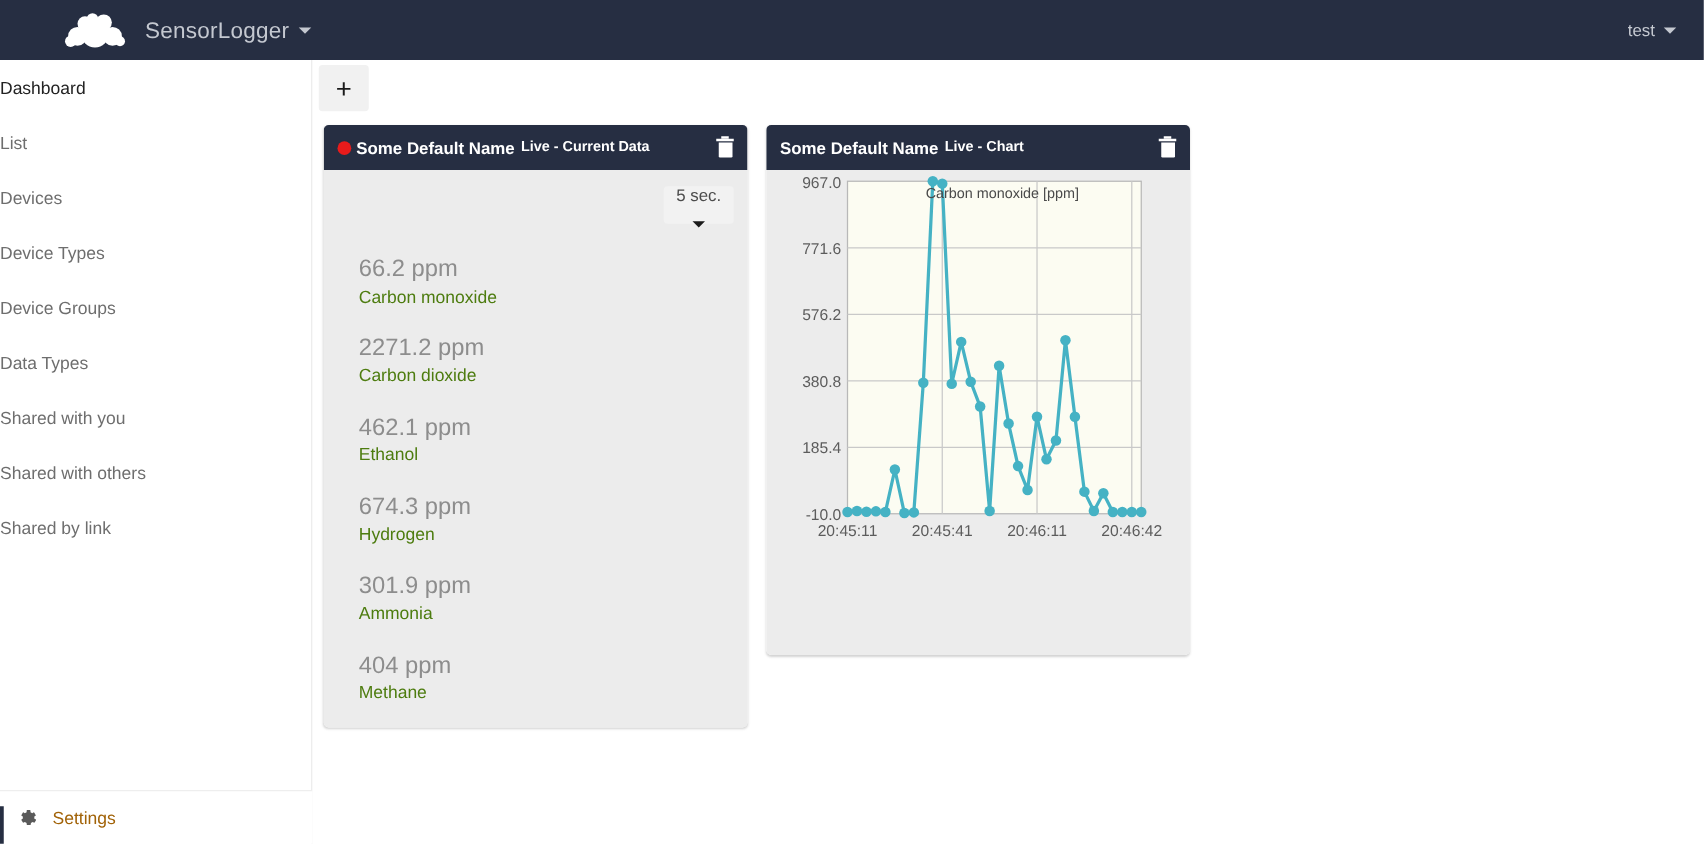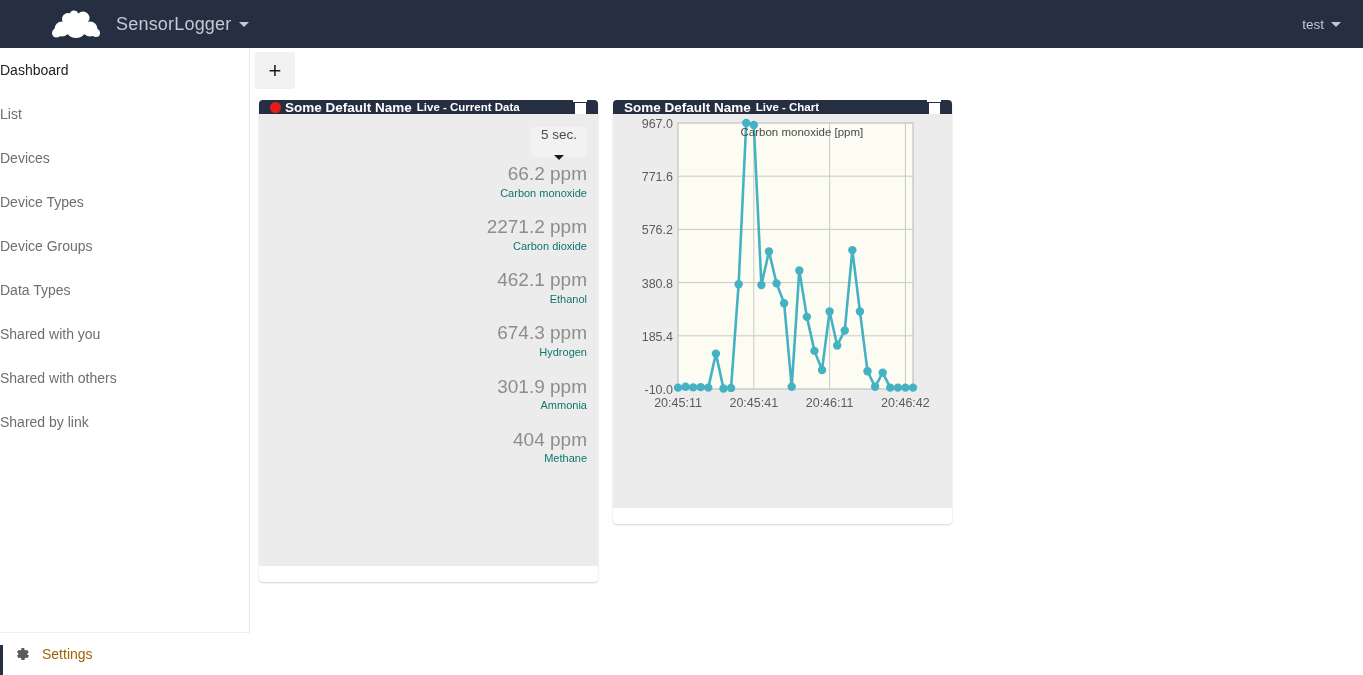--- a/index.html
+++ b/index.html
@@ -83,21 +83,21 @@
   }
 
   .widget {
     position: absolute;
     background: #ffffff;
     border-radius: 4px;
     box-shadow: 0 1px 2px rgba(0,0,0,.18);
     overflow: hidden;
   }
   .widget-head {
-    height: 14px; background: #262e42; color: #ffffff;
+    height: 36px; background: #262e42; color: #ffffff;
     display: flex; align-items: center; padding: 0 11px;
     font-size: 13px;
   }
   .rec-dot {
     width: 11px; height: 11px; border-radius: 50%;
     background: #e81b1b; margin-right: 4px; flex: 0 0 auto;
   }
   .w-title { font-weight: bold; font-size: 13.5px; }
   .w-sub { font-size: 11.5px; font-weight: bold; margin-left: 5px; color: #ffffff; }
   .trash { margin-left: auto; width: 14px; height: 15px; position: relative; cursor: pointer; }
@@ -117,23 +117,23 @@
   #wid-current { left: 9px; top: 52px; width: 339px; height: 482px; }
   #wid-current .widget-body { height: 452px; position: relative; }
   #interval-select {
     position: absolute; right: 11px; top: 13px;
     background: #f2f2f2; border: none; border-radius: 3px;
     height: 30px; padding: 0 10px;
     display: flex; align-items: center; gap: 13px;
     font-size: 13.5px; color: #4b4b4b; cursor: pointer; flex-direction: column;
   }
   #readings { position: absolute; right: 11px; top: 48px; width: 300px; }
-  .reading { text-align: right; margin-bottom: 14px; }
+  .reading { text-align: left; margin-bottom: 14px; margin-top: 20px; }
   .reading .val { font-size: 19px; color: #8d8d8d; line-height: 1.25; }
-  .reading .name { font-size: 11px; color: #0f766e; line-height: 1.4; }
+  .reading .name { font-size: 14px; color: #4d7c0f; line-height: 1.4; }
 
   
   #wid-chart { left: 363px; top: 52px; width: 339px; height: 424px; }
   #wid-chart .widget-body { height: 394px; position: relative; }
   #chart-canvas { position: absolute; left: 0; top: 0; }
 </style>
 </head>
 <body>
 
 <div id="topbar">

